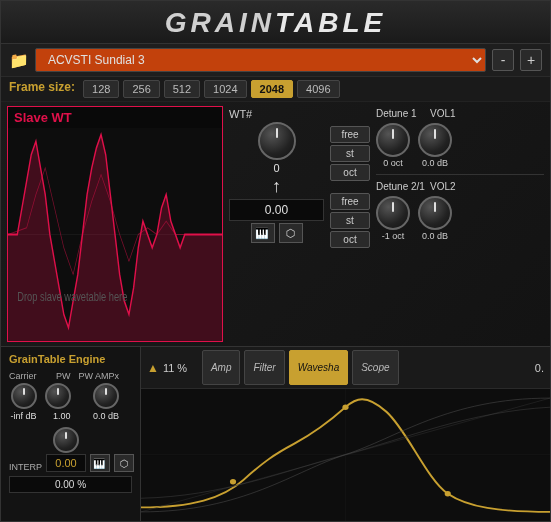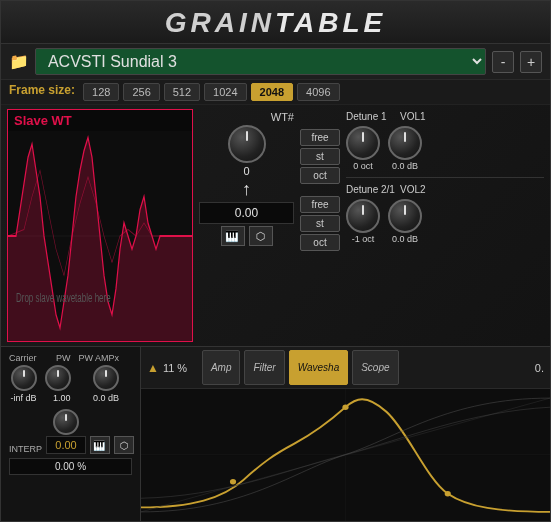--- a/index.html
+++ b/index.html
@@ -56,25 +56,25 @@
     }
 
     .folder-icon {
       color: #c8a030;
       font-size: 16px;
       cursor: pointer;
     }
 
     .preset-select {
       flex: 1;
-      background: #14532d;
+      background: #c2410c;
       border: 1px solid #444;
       color: #e0e0e0;
       padding: 3px 8px;
-      font-size: 16px;
+      font-size: 12px;
       border-radius: 2px;
       cursor: pointer;
     }
 
     .minus-btn, .plus-btn {
       background: #2a2a2a;
       border: 1px solid #555;
       color: #ccc;
       width: 22px;
       height: 22px;
@@ -122,21 +122,21 @@
     
     .main-content {
       display: flex;
       flex: 1;
       padding: 4px 6px;
       gap: 6px;
     }
 
     
     .waveform-panel {
-      width: 186px;
+      width: 216px;
       border: 1px solid #e0104a;
       background: #0d0d0d;
       position: relative;
       display: flex;
       flex-direction: column;
     }
 
     .waveform-title {
       color: #e0104a;
       font-size: 13px;
@@ -416,21 +416,21 @@
         <path d="M0,80 L10,80 L15,60 L20,40 L25,20 L30,10 L35,30 L40,50 L45,80 L50,100 L55,120 L60,140 L65,150 L70,130 L75,110 L80,80 L85,50 L90,30 L95,15 L100,5 L105,20 L110,50 L115,80 L120,110 L125,130 L130,140 L135,120 L140,90 L145,70 L150,80 L155,90 L160,80 L165,60 L170,50 L175,70 L180,80 L185,90 L190,80 L195,80 L230,80 L230,160 L0,160 Z" fill="rgba(224,16,74,0.25)"></path>
 
         <path d="M0,80 L20,75 L30,50 L40,30 L50,60 L60,90 L70,110 L80,80 L90,55 L100,35 L110,55 L120,80 L130,100 L140,80 L150,75 L160,80 L170,70 L180,80 L190,80 L230,80" stroke="#e0104a" stroke-width="0.8" fill="none" opacity="0.5"></path>
 
         <text x="10" y="130" fill="#555" font-size="10">Drop slave wavetable here</text>
       </svg>
     </div>
 
     <div style="display:flex; flex-direction:column; width:95px; gap:2px; padding-top:2px;">
 
-      <div style="text-align:right; font-size:11px; color:#ccc;">WT#</div>
+      <div style="text-align:left; font-size:11px; color:#ccc;">WT#</div>
       <div style="display:flex; justify-content:center;">
         <div class="knob" style="width:38px;height:38px;"></div>
       </div>
       <div style="text-align:center; font-size:11px; color:#e0e0e0;">0</div>
 
       <div style="text-align:center; font-size:18px; color:#e0e0e0;">↑</div>
 
       <div class="value-display">0.00</div>
 
       <div class="icon-row">
@@ -482,20 +482,21 @@
           <span style="font-size:9px;color:#ccc;">0.0 dB</span>
         </div>
       </div>
     </div>
 
   </div>
 
   <div class="bottom-section">
 
     <div class="engine-panel">
+      <div class="engine-title">GrainTable Engine</div>
       <div class="engine-knobs-row">
         <div class="engine-knob-group">
           <span class="engine-knob-label">Carrier</span>
           <div class="knob-tiny"></div>
           <span class="engine-knob-value">-inf dB</span>
         </div>
         <div class="engine-knob-group">
           <span class="engine-knob-label">PW</span>
           <div class="knob-tiny"></div>
           <span class="engine-knob-value">1.00</span>

